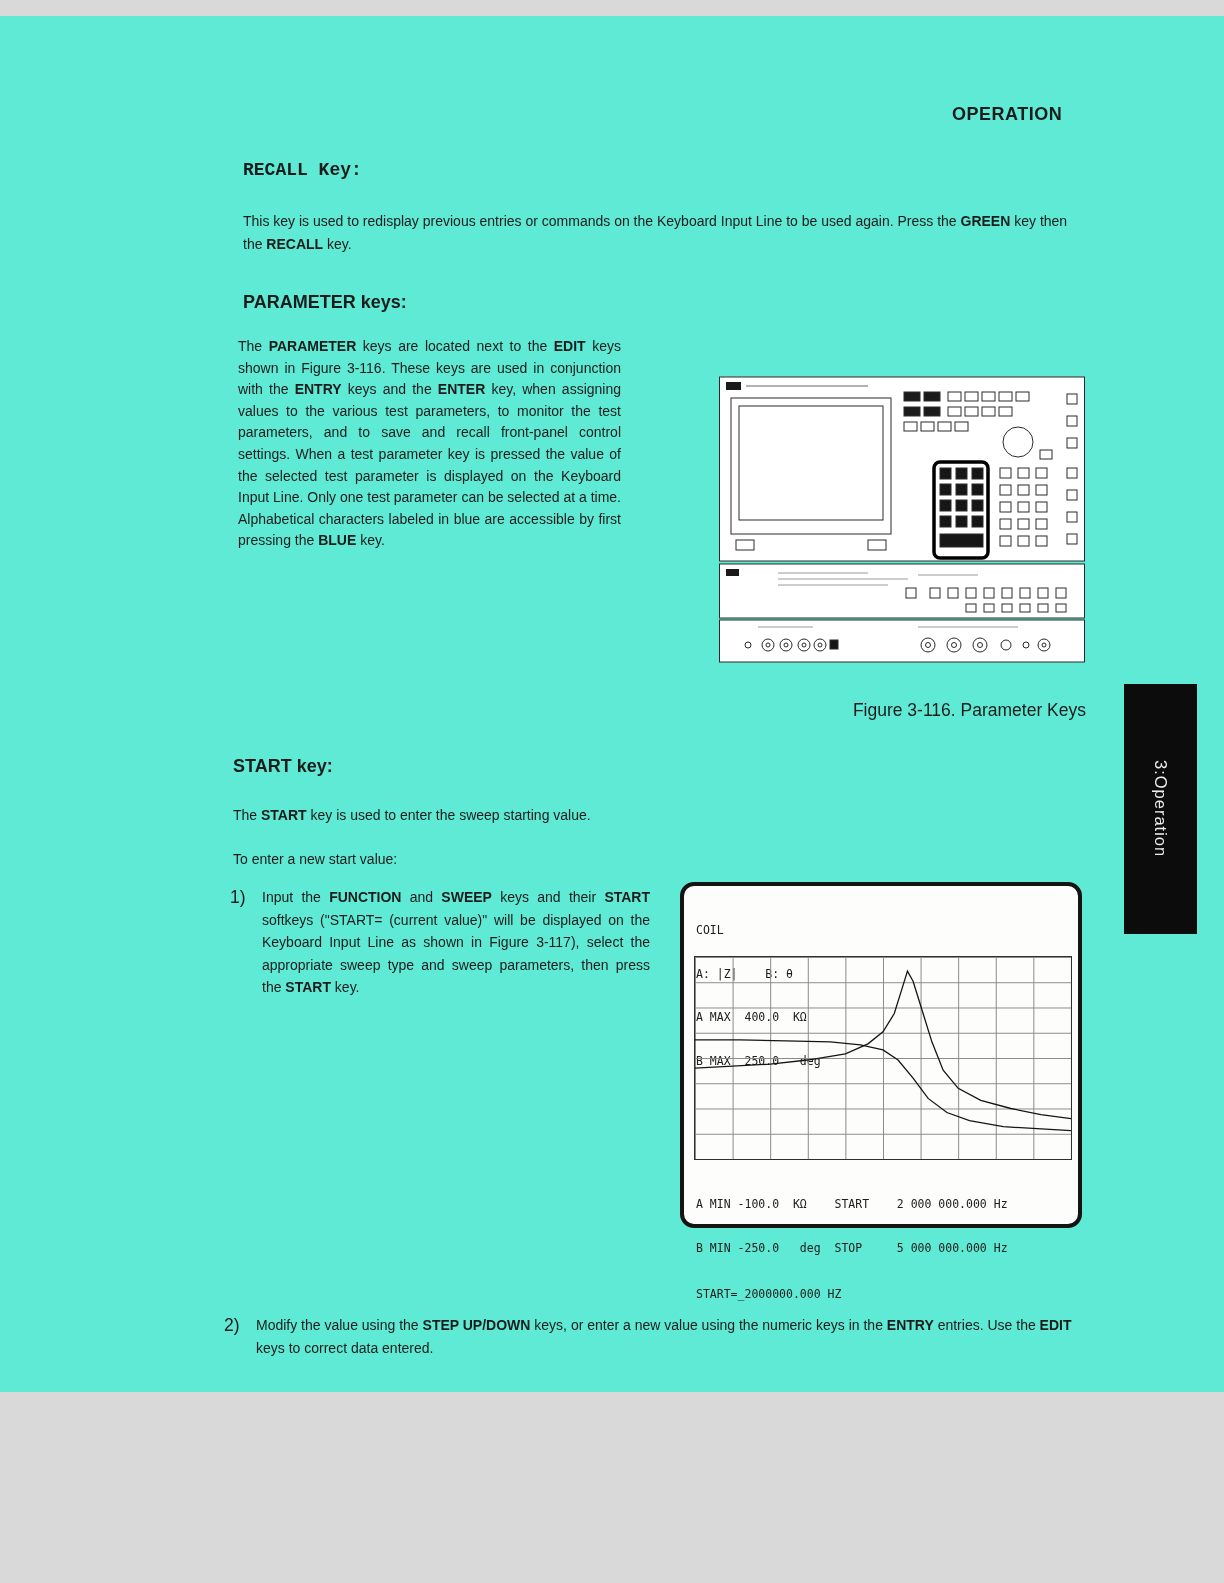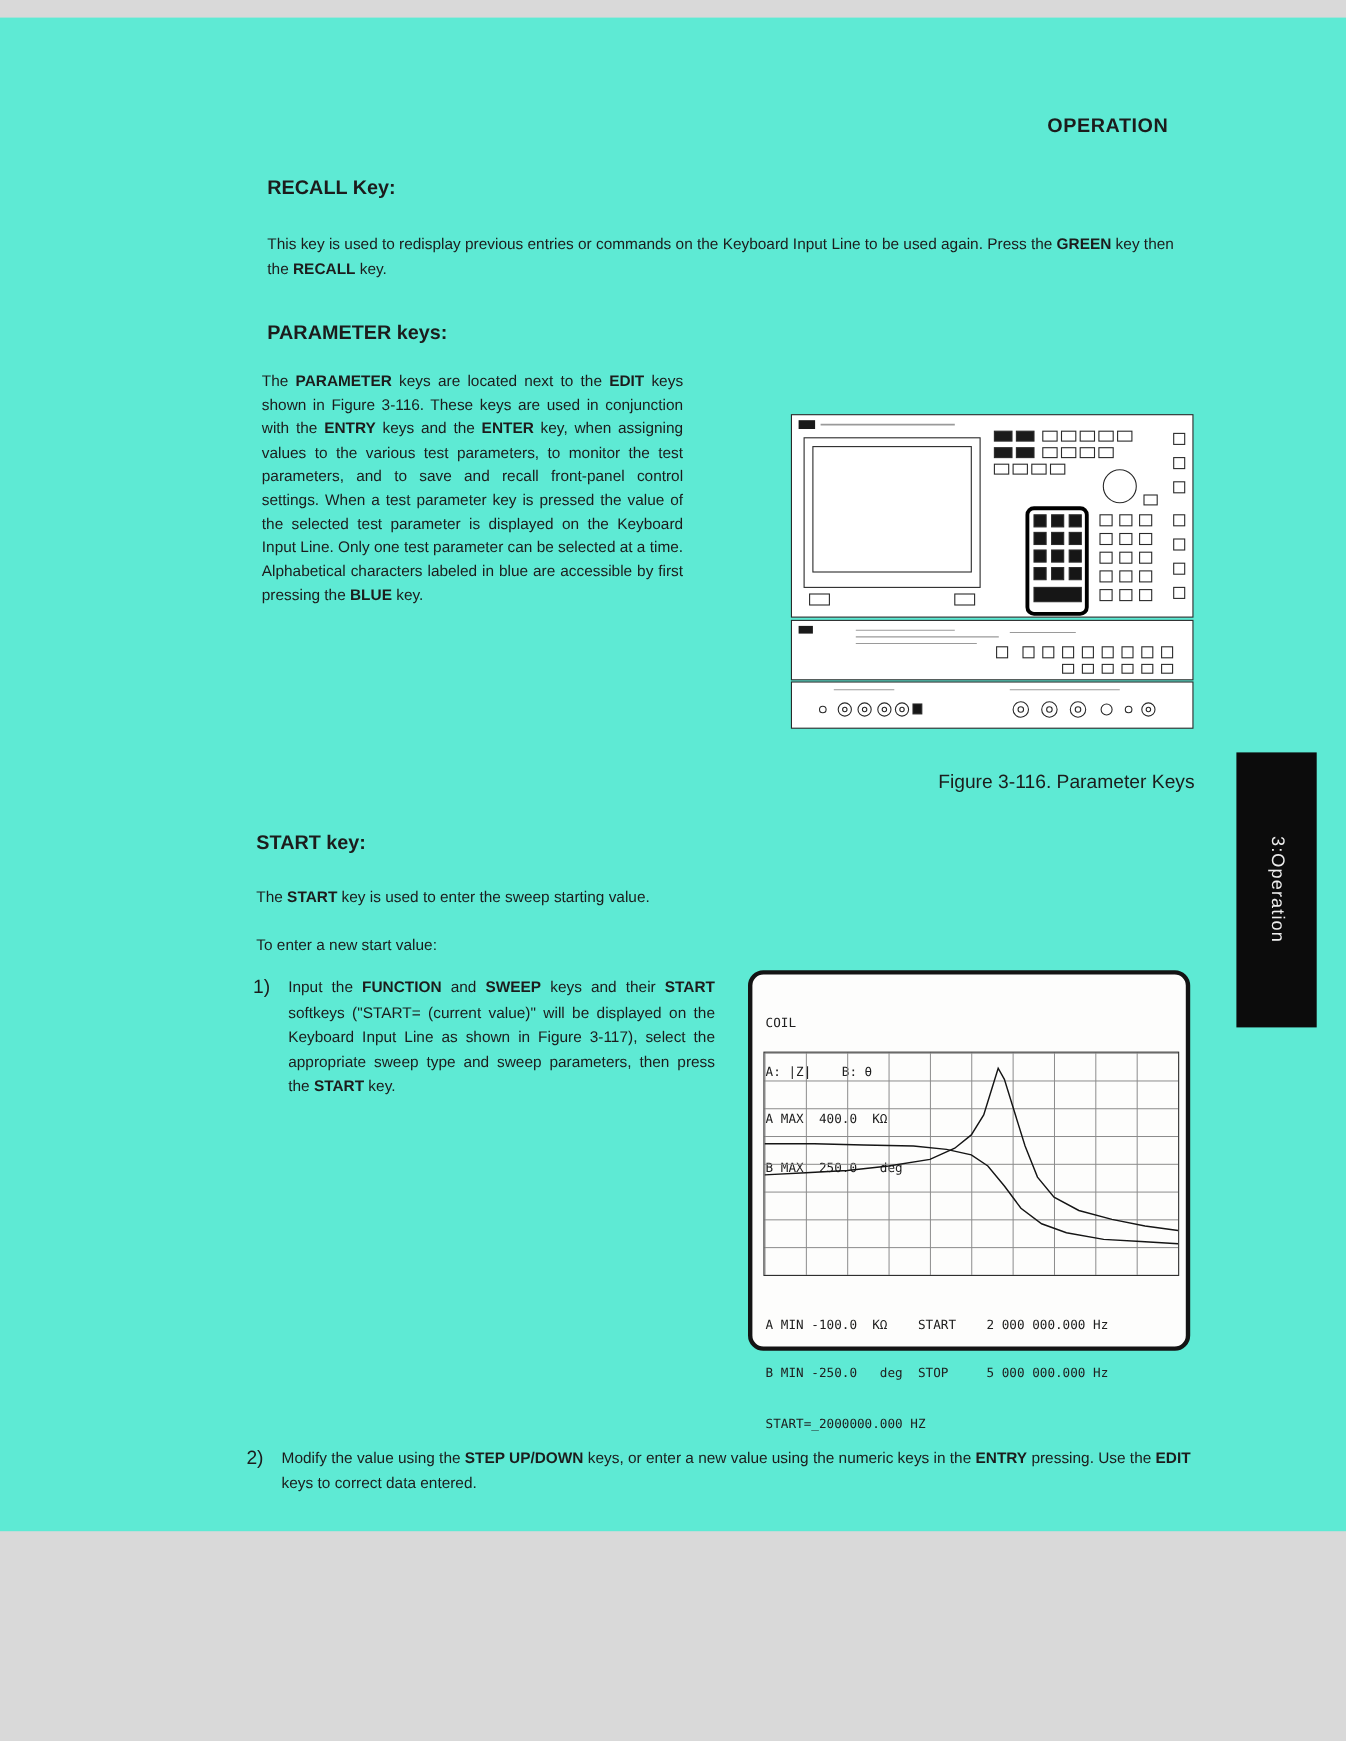--- a/index.html
+++ b/index.html
@@ -10,21 +10,21 @@
     font-family:"Liberation Sans", sans-serif;
     overflow:hidden;
   }
   .abs { position:absolute; }
   .h { font-weight:bold; font-size:18px; }
   .body-text { font-size:14px; line-height:23px; }
   .just { text-align:justify; }
   b { font-weight:700; }
 
   .header-op   { top:88px;  left:952px; letter-spacing:.5px; }
-  .recall-h    { top:144px; left:243px; }
+  .recall-h    { top:144px; left:243px;font-family:Liberation Mono, monospace; }
   .recall-p    { top:194px; left:243px; width:845px; }
   .param-h     { top:276px; left:243px; }
   .param-p     { top:320px; left:238px; width:383px; line-height:21.6px; }
   .fig116      { top:356px; left:718px; width:368px; height:292px; }
   .cap116      { top:684px; left:718px; width:368px; text-align:right; font-size:17.5px; }
   .side-tab    { top:668px; left:1124px; width:73px; height:250px; background:#0c0c0c;
                  display:flex; align-items:center; justify-content:center; }
   .side-tab span { writing-mode:vertical-rl; color:#ededed; font-size:16.5px; letter-spacing:1px; }
   .start-h     { top:740px; left:233px; }
   .start-p1    { top:788px; left:233px; width:700px; }
@@ -231,17 +231,17 @@
       </svg>
     </div>
     <div class="abs screen-text scr-foot">
       <div>A MIN -100.0  KΩ    START    2 000 000.000 Hz</div>
       <div>B MIN -250.0   deg  STOP     5 000 000.000 Hz</div>
       <div class="kbd-line">START=_2000000.000 HZ</div>
     </div>
   </div>
 
   <div class="abs item-num item2-num">2)</div>
-  <p class="abs body-text item2-text"><span>Modify the value using the </span><b>STEP UP/DOWN</b><span> keys, or enter a new value using the numeric keys in the </span><b>ENTRY</b><span> pressing.  Use the </span><b>EDIT</b><span> keys to correct data entered.</span></p>
+  <p class="abs body-text item2-text"><span>Modify the value using the </span><b>STEP UP/DOWN</b><span> keys, or enter a new value using the numeric keys in the </span><b>ENTRY</b><span> entries.  Use the </span><b>EDIT</b><span> keys to correct data entered.</span></p>
 
   <div class="abs pagenum">3-125</div>
 
 </div>
 
 </body></html>

